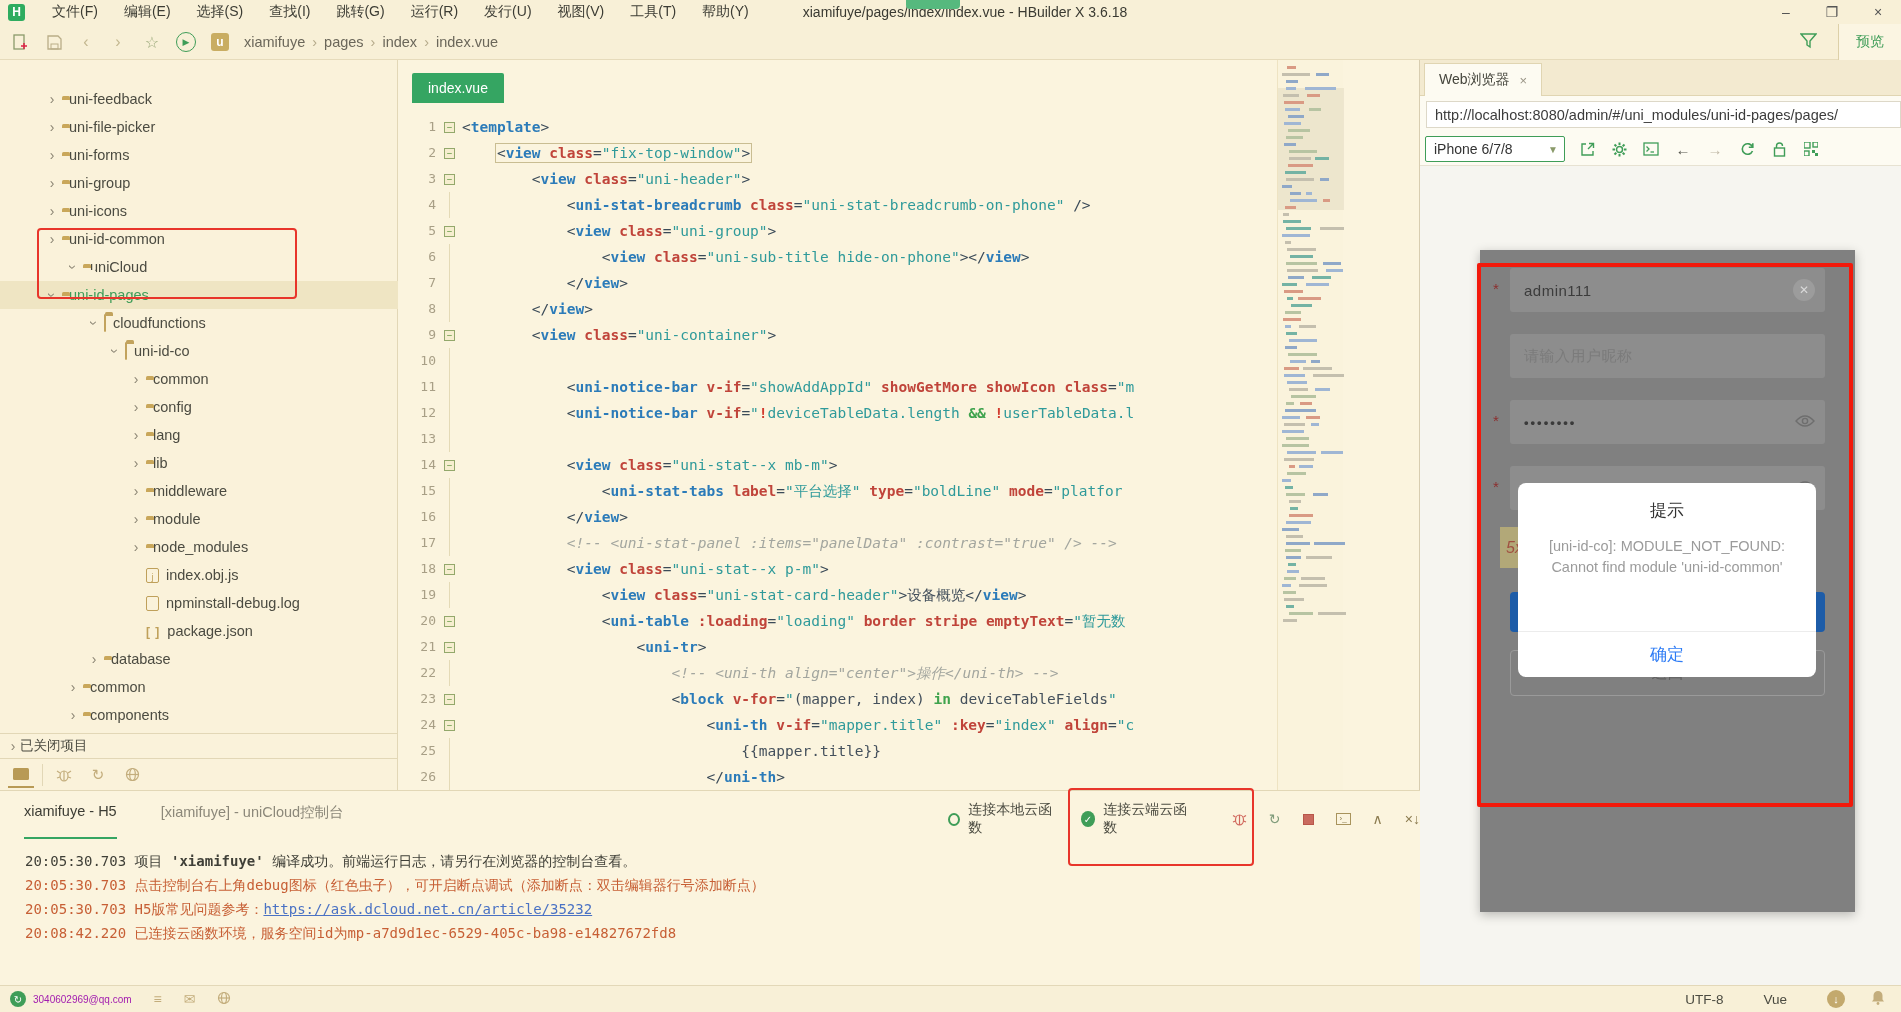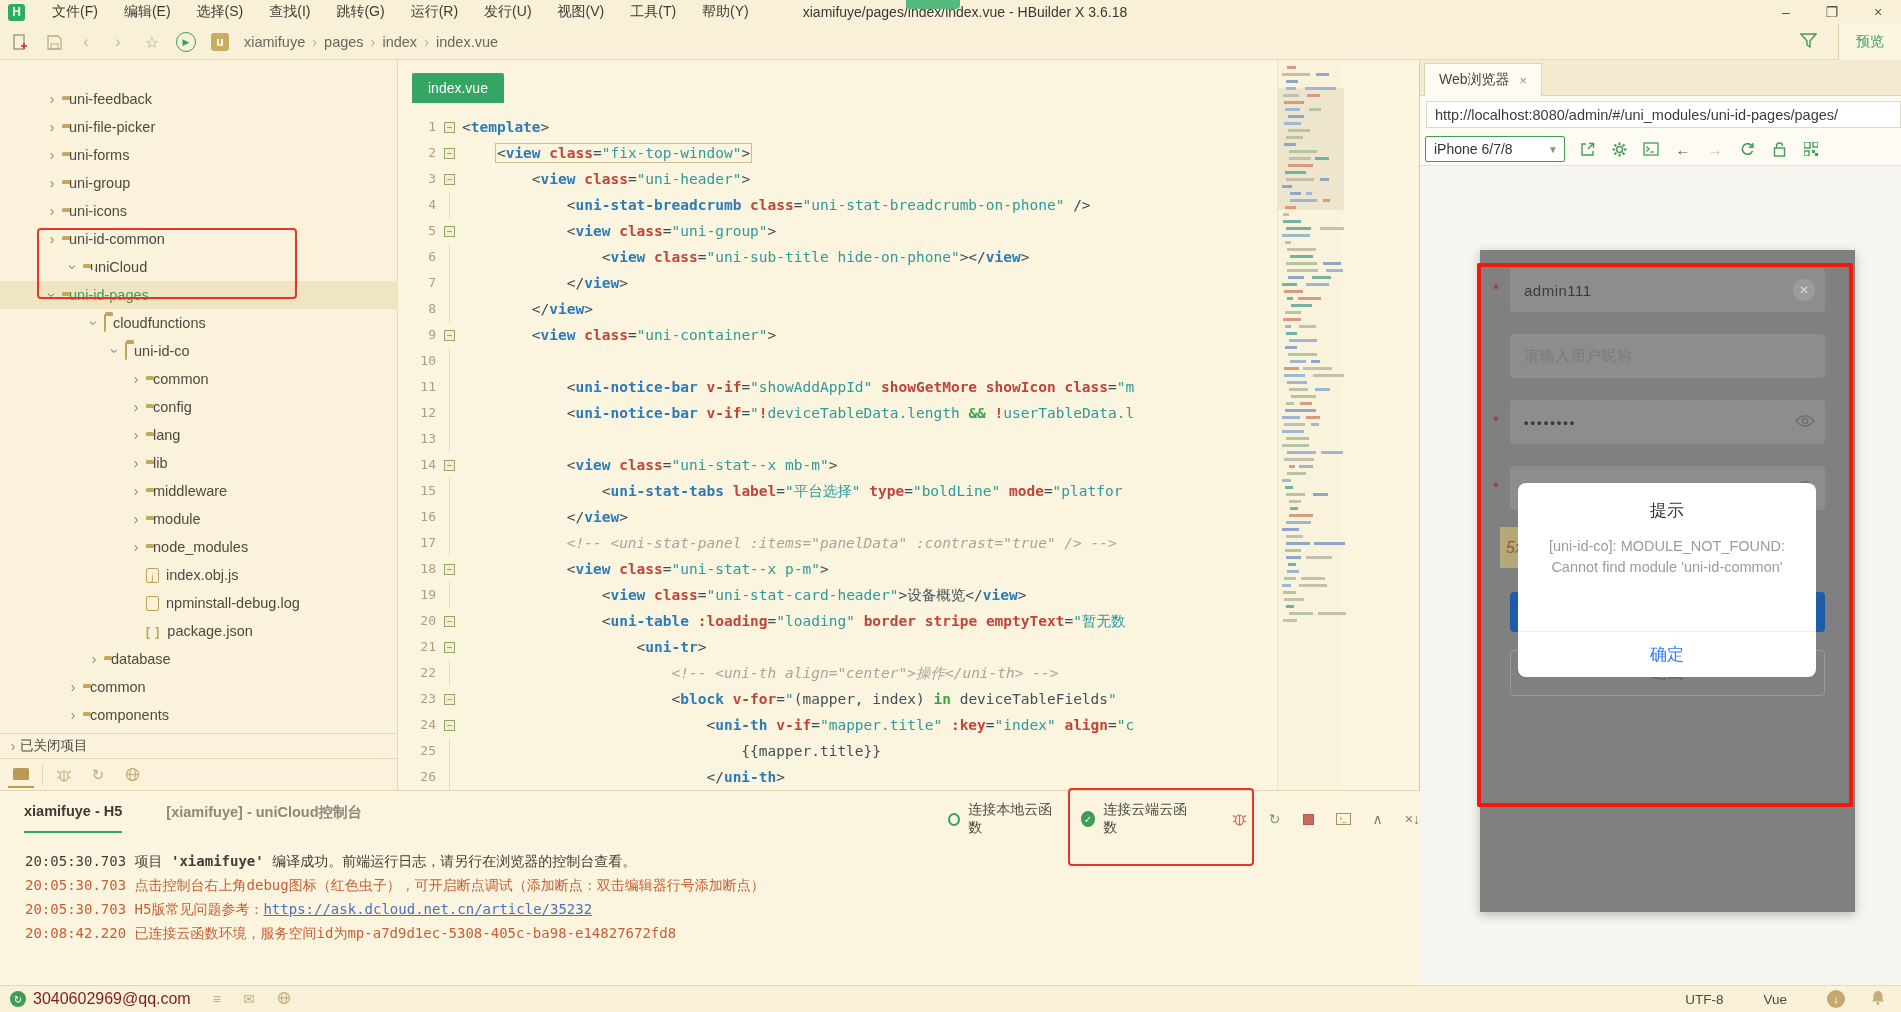--- a/index.html
+++ b/index.html
@@ -61,21 +61,21 @@
   .tk-attr { color:#c0443a; font-weight:bold; } .tk-str { color:#2f9a9a; }
   .tk-red { color:#d23b2e; font-weight:bold; } .tk-grn { color:#3fa34d; font-weight:bold; }
   .tk-txt { color:#44505c; } .tk-cmt { color:#a3a69f; font-style:italic; }
   .brkt-box { outline:1px solid #c9bd92; outline-offset:1px; }
   #minimap { position:absolute; left:879px; top:0; width:66px; height:730px; background:#faf3dc; border-left:1px solid #eee3c2; }
   #minimap-view { position:absolute; left:0; top:28px; width:66px; height:122px; background:rgba(90,80,40,0.08); }
 
   
   #console { position:absolute; left:0; top:790px; width:1420px; height:195px; background:#fbf4de; border-top:1px solid #e2d7b6; }
   #console-tabs { position:absolute; left:24px; top:12px; display:flex; }
-  .ctab { margin-right:44px; font-size:14.5px; color:#8c887a; padding-bottom:11px;font-weight:bold; }
+  .ctab { margin-right:44px; font-size:14.5px; color:#8c887a; padding-bottom:17px; }
   .ctab.active { color:#3c3c34; border-bottom:2px solid #35a562; }
   #console-tools { position:absolute; left:948px; top:10px; display:flex; align-items:center; font-size:14px; color:#4b4b41; }
   .conn-circle { width:13px; height:13px; border:2px solid #3f9d58; border-radius:50%; margin-right:8px; }
   .conn-check { width:16px; height:16px; background:#3f9d58; border-radius:50%; color:#fff; font-size:10px; display:flex; align-items:center; justify-content:center; margin:0 8px 0 24px; }
   .ctool { margin-left:22px; color:#8b7b4f; font-size:14px; display:flex; align-items:center; }
   #logs { position:absolute; left:25px; top:58px; font-family:"DejaVu Sans Mono", monospace; font-size:14px; }
   .logline { height:24px; line-height:24px; white-space:nowrap; }
   .lg-dark { color:#3f3f37; } .lg-darkb { color:#3f3f37; font-weight:bold; }
   .lg-orange { color:#c75f35; } .lg-link { color:#4a72c4; text-decoration:underline; }
 
@@ -104,21 +104,21 @@
   #p-bluebtn { position:absolute; left:30px; top:342px; width:315px; height:40px; background:#1d5ca8; border-radius:4px; }
   #p-backbtn { position:absolute; left:30px; top:400px; width:315px; height:46px; border:1px solid #9a9a9a; border-radius:4px; display:flex; align-items:center; justify-content:center; color:#5f5f5f; font-size:16px; }
   #modal { position:absolute; left:38px; top:233px; width:298px; height:194px; background:#fff; border-radius:8px; z-index:5; }
   #modal-title { text-align:center; margin-top:16px; font-size:17px; color:#333; }
   #modal-msg { margin:14px 26px 0; text-align:center; font-size:14.5px; line-height:21px; color:#9b9b9b; word-break:break-all; }
   #modal-foot { position:absolute; left:0; bottom:0; width:100%; height:46px; border-top:1px solid #ececec; display:flex; align-items:center; justify-content:center; font-size:17px; color:#2e7cf5; }
 
   
   #statusbar { position:absolute; left:0; top:985px; width:1901px; height:27px; background:#f8f0d7; border-top:1px solid #e3d8b8; display:flex; align-items:center; }
   #sb-sync { width:16px; height:16px; border-radius:50%; background:#3f9d58; color:#fff; font-size:10px; display:flex; align-items:center; justify-content:center; margin-left:10px; }
-  #sb-account { color:#7f1d1d; font-size:16px; margin-left:7px; }
+  #sb-account { color:#a21caf; font-size:10px; margin-left:7px; }
   .sb-ic { margin-left:22px; color:#c3ad7c; font-size:14px; }
   #sb-right { margin-left:auto; display:flex; align-items:center; }
   #sb-enc, #sb-type { color:#4b4b41; font-size:13.5px; margin-right:40px; }
   #sb-dl { width:18px; height:18px; border-radius:50%; background:#c3a96d; color:#fff; font-size:11px; display:flex; align-items:center; justify-content:center; margin-right:26px; }
   #sb-bell { margin-right:16px; }
 
   
   .redbox { position:absolute; border:2px solid #e8352a; border-radius:4px; z-index:40; pointer-events:none; }
   #redbox-phone { border-width:4px; border-color:#f2190b; border-radius:2px; }
 </style>
@@ -520,21 +520,21 @@
       <span class="ctool">
           <span style="width:15px;height:12px;border:1.3px solid #a8935c;font-size:8px;line-height:10px;text-align:center;display:inline-block">›_</span>
         </span>
       <span class="ctool">∧</span>
       <span class="ctool">×↓</span>
     </div>
     <div id="logs">
         <div class="logline"><span class="lg-dark">20:05:30.703 </span><span class="lg-dark">项目 </span><span class="lg-darkb">'xiamifuye'</span><span class="lg-dark"> 编译成功。前端运行日志，请另行在浏览器的控制台查看。</span></div>
         <div class="logline"><span class="lg-orange">20:05:30.703 </span><span class="lg-orange">点击控制台右上角debug图标（红色虫子），可开启断点调试（添加断点：双击编辑器行号添加断点）</span></div>
         <div class="logline"><span class="lg-orange">20:05:30.703 </span><span class="lg-orange">H5版常见问题参考：</span><span class="lg-link">https://ask.dcloud.net.cn/article/35232</span></div>
-        <div class="logline"><span class="lg-orange">20:08:42.220 </span><span class="lg-orange">已连接云函数环境，服务空间id为mp-a7d9d1ec-5308-405c-ba98-e14827672fd8</span></div>
+        <div class="logline"><span class="lg-orange">20:08:42.220 </span><span class="lg-orange">已连接云函数环境，服务空间id为mp-a7d9d1ec-6529-405c-ba98-e14827672fd8</span></div>
       </div>
   </div>
 
   <div id="rightpanel">
     <div id="rp-tabrow">
       <div id="rp-tab">
         <span>Web浏览器</span>
         <span class="x">×</span>
       </div>
     </div>

